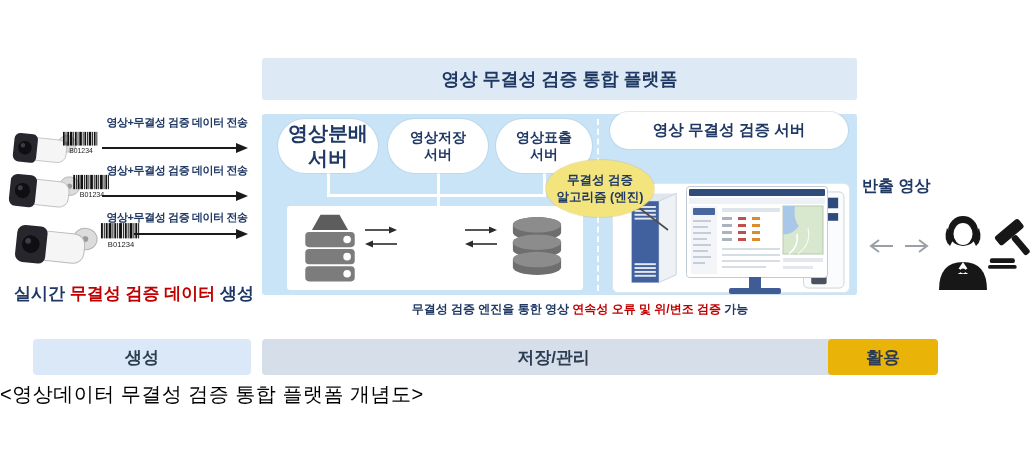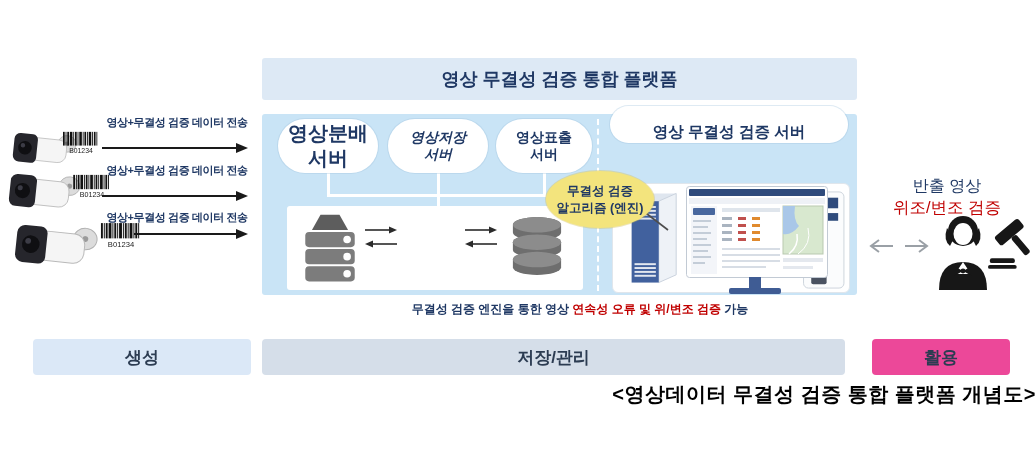--- a/index.html
+++ b/index.html
@@ -13,38 +13,38 @@
   .band{left:262px;top:58px;width:595px;height:42px;background:#dde9f5;border-radius:3px;
     display:flex;align-items:center;justify-content:center;font-size:18px;font-weight:bold;}
   .mainbox{left:262px;top:114px;width:595px;height:181px;background:#c9e4f6;border-radius:3px;}
   .pill{background:#fff;border-radius:28px;display:flex;align-items:center;justify-content:center;
     text-align:center;font-weight:bold;color:#1f3864;box-shadow:0 0 0 1px rgba(160,195,220,.35);}
   .conn{background:#fff;}
   .divider{left:597px;top:119px;height:172px;width:0;border-left:2px dashed #ffffff;}
   .srvbox{left:287px;top:206px;width:296px;height:84px;background:#fff;border-radius:3px;}
   .rightbox{left:612px;top:183px;width:236px;height:108px;background:#fff;border-radius:6px;
     border:1px solid #e0e6ec;}
-  .engine{left:546px;top:171px;width:108px;height:57px;background:#f3e47d;border-radius:50%;
+  .engine{left:546px;top:160px;width:108px;height:57px;background:#f3e47d;border-radius:50%;
     display:flex;align-items:center;justify-content:center;text-align:center;
     font-size:12.5px;font-weight:bold;color:#1f3864;z-index:4;box-shadow:0 0 0 1px rgba(210,190,90,.4);}
   
   .translabel{width:150px;text-align:center;font-size:11px;font-weight:bold;color:#1f3864;letter-spacing:-.4px;}
   .realtime{left:6px;top:282px;width:256px;text-align:center;font-size:17px;font-weight:bold;}
   
-  .export{left:862px;top:176px;width:170px;text-align:center;font-weight:normal;line-height:1.3;}
+  .export{left:862px;top:176px;width:170px;text-align:left;font-weight:bold;line-height:1.3;}
   .export .l1{font-size:16px;}
   .export .l2{font-size:16.5px;}
   
   .note{left:300px;top:301px;width:560px;text-align:center;font-size:12px;font-weight:bold;}
   .bar{top:339px;height:36px;border-radius:4px;display:flex;align-items:center;justify-content:center;
     font-size:17px;font-weight:bold;color:#2c3c52;}
   .bar1{left:33px;width:218px;background:#dbe8f7;}
   .bar2{left:262px;width:583px;background:#d5dee9;}
-  .bar3{left:872px;width:138px;background:#ec4899;}
-  .caption{left:0;top:381px;width:1036px;text-align:right;font-size:20px;font-weight:700;
+  .bar3{left:828px;width:110px;background:#eab308;}
+  .caption{left:0;top:381px;width:1036px;text-align:left;font-size:20px;font-weight:400;
     color:#000;letter-spacing:.5px;}
   svg{display:block;}
 </style>
 </head>
 <body>
 
 <div class="stage-wrap">
 
   <div class="abs" style="left:12px;top:126px;width:68px;height:48px;">
     <svg width="68" height="48" viewBox="0 0 90 62">
@@ -165,49 +165,52 @@
     </svg>
   </div>
   <div class="abs translabel" style="left:102px;top:210px;">영상+무결성 검증 데이터 전송</div>
   <div class="abs" style="left:134px;top:229px;">
     <svg width="114" height="10" viewBox="0 0 114 10" preserveAspectRatio="none">
       <line x1="0" y1="5" x2="104" y2="5" stroke="#1a1a1a" stroke-width="2"></line>
       <polygon points="102,0 114,5 102,10" fill="#1a1a1a"></polygon>
     </svg>
   </div>
 
+  <div class="abs realtime">
+    <span class="navy">실시간 </span><span class="red">무결성 검증 데이터</span><span class="navy"> 생성</span>
+  </div>
 
   <div class="abs band navy">
     <span>영상 무결성 검증 통합 플랫폼</span>
   </div>
 
   <div class="abs mainbox"></div>
 
   <div class="abs conn" style="left:327px;top:171px;width:3px;height:25px;"></div>
   <div class="abs conn" style="left:437px;top:171px;width:3px;height:25px;"></div>
   <div class="abs conn" style="left:543px;top:171px;width:3px;height:25px;"></div>
   <div class="abs conn" style="left:327px;top:194px;width:219px;height:3px;"></div>
   <div class="abs conn" style="left:437px;top:196px;width:3px;height:11px;"></div>
 
   <div class="abs pill pre" style="left:278px;top:119px;width:100px;height:54px;font-size:20px;line-height:1.25;">
     <span class="pre">영상분배
 서버</span>
   </div>
-  <div class="abs pill pre" style="left:388px;top:119px;width:100px;height:54px;font-size:14px;line-height:1.25;font-style:italic;">
+  <div class="abs pill pre" style="left:388px;top:119px;width:100px;height:54px;font-size:14px;line-height:1.25;">
     <span class="pre">영상저장
 서버</span>
   </div>
   <div class="abs pill pre" style="left:496px;top:119px;width:96px;height:54px;font-size:14px;line-height:1.25;">
     <span class="pre">영상표출
 서버</span>
   </div>
 
   <div class="abs divider"></div>
 
-  <div class="abs pill" style="left:610px;top:106px;width:238px;height:37px;font-size:15.5px;align-items:flex-end;">
+  <div class="abs pill" style="left:610px;top:112px;width:238px;height:37px;font-size:15.5px;">
     <span>영상 무결성 검증 서버</span>
   </div>
 
   <div class="abs srvbox"></div>
   <div class="abs" style="left:300px;top:211px;">
     <svg width="60" height="78" viewBox="0 0 62 82">
       <polygon points="12,20 21,4 41,4 50,20" fill="#5d5d5d"></polygon>
       <g fill="#7c7c7c">
         <rect x="5" y="22" width="52" height="16" rx="4"></rect>
         <rect x="5" y="40" width="52" height="16" rx="4"></rect>
@@ -332,21 +335,20 @@
       <path d="M112 68 q14 -10 10 -26" stroke="#ffffff" stroke-width="1" fill="none"></path>
       <rect x="97" y="72" width="40" height="4" fill="#e4e8ee"></rect>
       <rect x="97" y="80" width="30" height="3" fill="#e4e8ee"></rect>
     </svg>
   </div>
   <div class="abs" style="left:749px;top:277px;width:12px;height:12px;background:#3f5c94;"></div>
   <div class="abs" style="left:729px;top:288px;width:52px;height:6px;background:#3f5c94;border-radius:2px;"></div>
 
   <div class="abs export">
     <div class="navy l1">반출 영상</div>
-    <div class="red l2">위조/변조 검증</div>
   </div>
   <div class="abs" style="left:866px;top:236px;">
     <svg width="66" height="20" viewBox="0 0 66 20">
       <g stroke="#9aa0a6" stroke-width="2" fill="none">
         <line x1="27" y1="10" x2="5" y2="10"></line>
         <polyline points="13,4 5,10 13,16"></polyline>
         <line x1="39" y1="10" x2="61" y2="10"></line>
         <polyline points="53,4 61,10 53,16"></polyline>
       </g>
     </svg>

